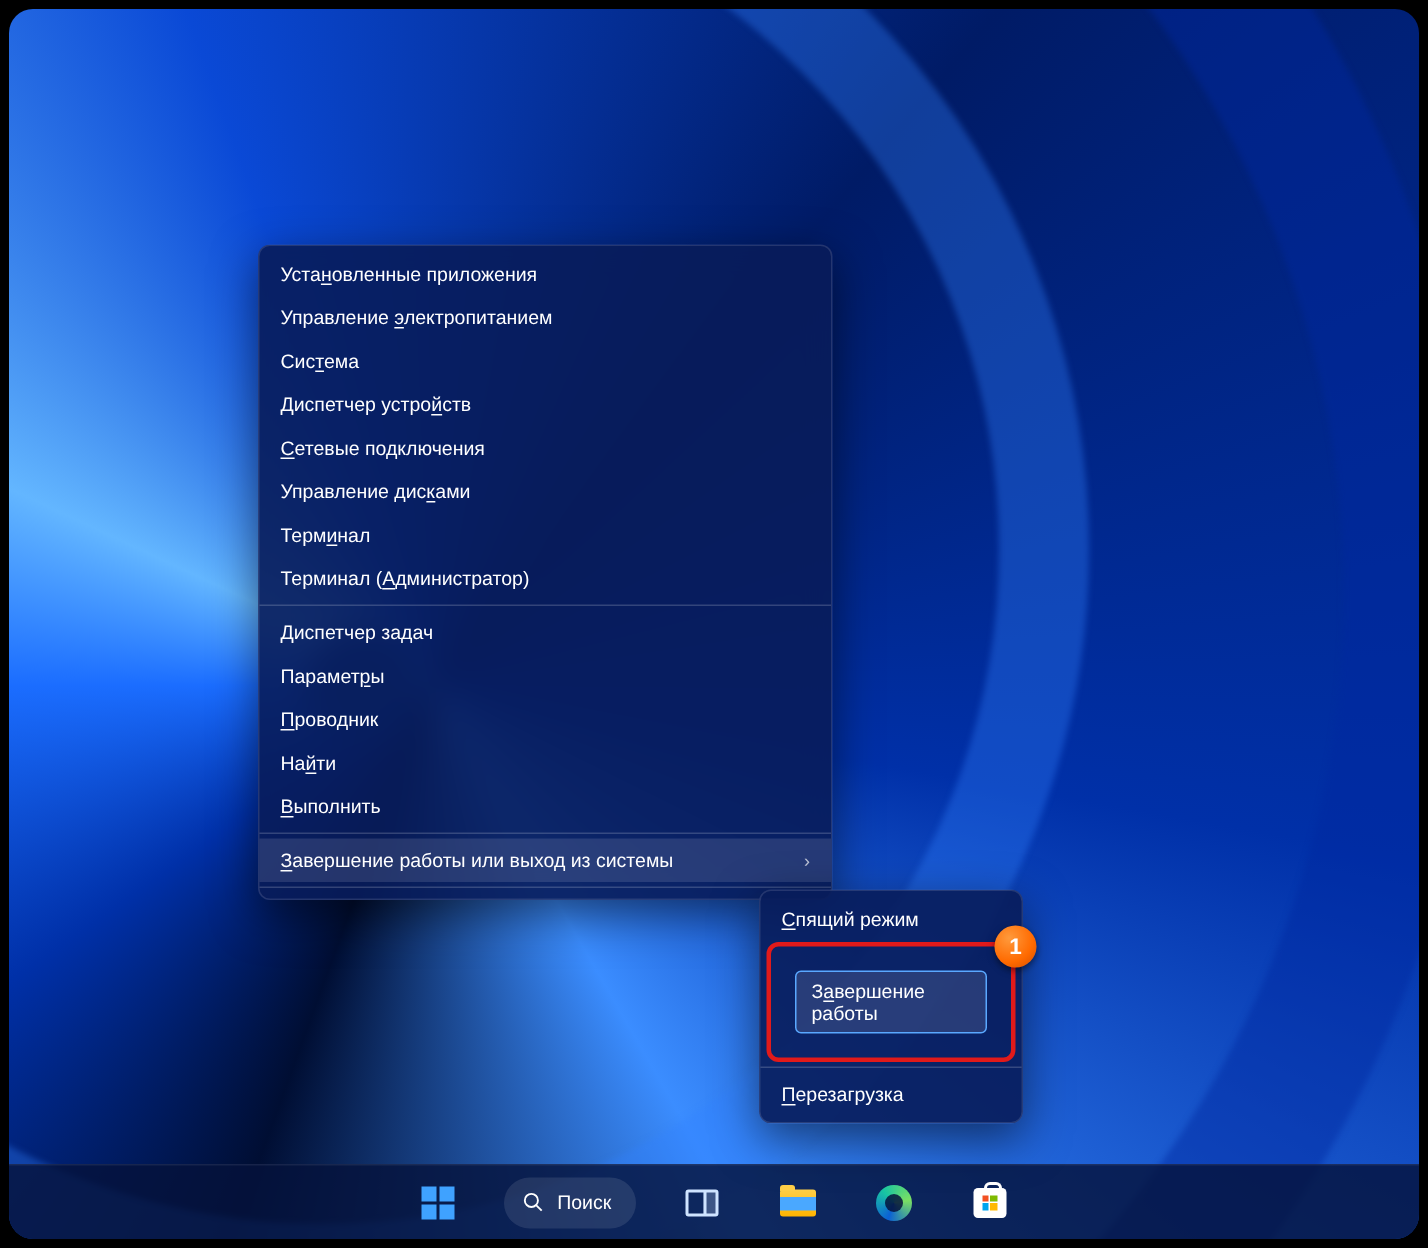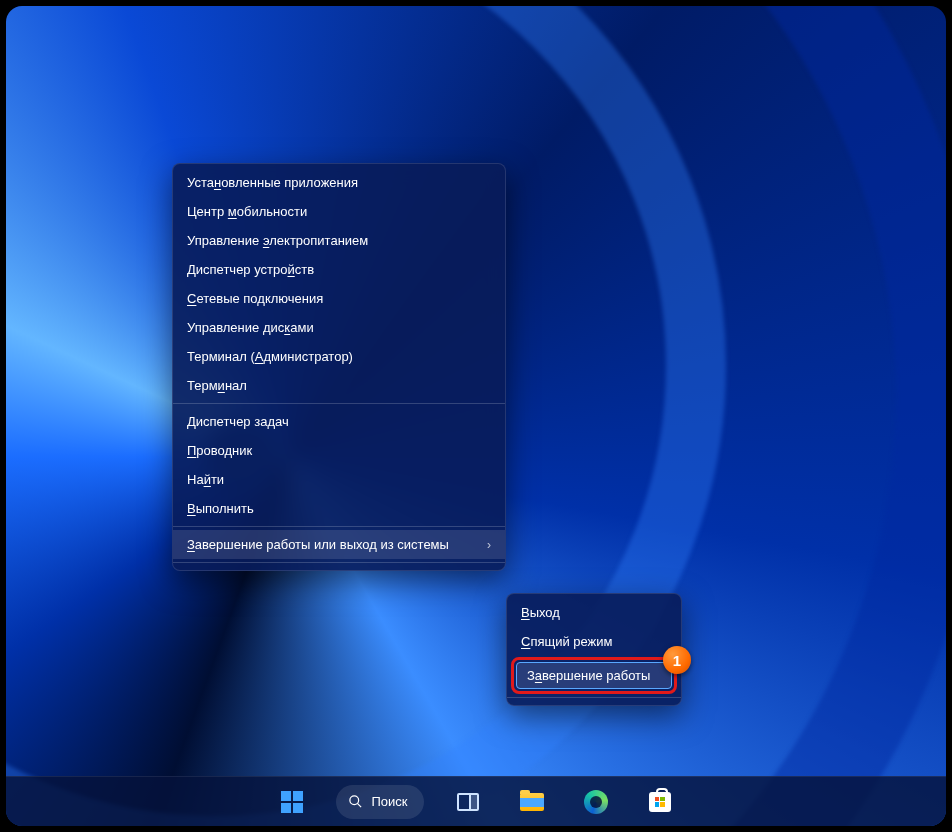--- a/index.html
+++ b/index.html
@@ -37,21 +37,21 @@
     width: 1300px; height: 1300px;
     left: -500px; top: -350px;
     border-width: 90px;
     border-color: rgba(0,40,160,.45);
   }
 
   
   .ctx {
     position: absolute;
     left: 166px; top: 157px;
-    width: 334px;
+    width: 383px;
     background: rgba(8,28,90,0.90);
     border: 1px solid rgba(255,255,255,.12);
     border-radius: 8px;
     box-shadow: 0 10px 30px rgba(0,0,0,.5);
     backdrop-filter: blur(10px);
     font-size: 13px;
     color: #fff;
     padding: 4px 0;
     z-index: 5;
   }
@@ -83,21 +83,21 @@
     border: 3px solid #e11a1a;
     border-radius: 8px;
     margin: 1px 4px;
     background: transparent;
   }
   .sub-highlight .inner {
     background: rgba(255,255,255,.12);
     border: 1px solid #5aa8ff;
     border-radius: 4px;
     padding: 5px 10px;
-    margin: 2px;
+    margin: 16px;
   }
   .marker {
     position: absolute;
     right: -17px; top: -14px;
     width: 28px; height: 28px;
     border-radius: 50%;
     background: radial-gradient(circle at 35% 30%, #ff9a3c 0%, #ff6a00 60%, #d24e00 100%);
     color: #fff; font-weight: 700;
     display: flex; align-items: center; justify-content: center;
     font-size: 15px;
@@ -182,73 +182,76 @@
 <body>
 
 <div class="screen-frame">
   <div class="screen">
 
     <div class="ctx" id="ctx">
         <div class="ctx-item">
           <span>Уста<span class="underline">н</span>овленные приложения</span>
         </div>
         <div class="ctx-item">
-          <span>Центр <span class="underline">м</span>обильности</span>
-        </div>
-        <div class="ctx-item">
           <span>Управление <span class="underline">э</span>лектропитанием</span>
         </div>
         <div class="ctx-item">
+          <span>Сис<span class="underline">т</span>ема</span>
+        </div>
+        <div class="ctx-item">
           <span>Диспетчер устро<span class="underline">й</span>ств</span>
         </div>
         <div class="ctx-item">
           <span><span class="underline">С</span>етевые подключения</span>
         </div>
         <div class="ctx-item">
           <span>Управление дис<span class="underline">к</span>ами</span>
         </div>
         <div class="ctx-item">
+          <span>Терм<span class="underline">и</span>нал</span>
+        </div>
+        <div class="ctx-item">
           <span>Терминал (<span class="underline">А</span>дминистратор)</span>
         </div>
-        <div class="ctx-item">
-          <span>Терм<span class="underline">и</span>нал</span>
-        </div>
         <div class="ctx-sep"></div>
         <div class="ctx-item">
           <span><span class="underline">Д</span>испетчер задач</span>
+        </div>
+        <div class="ctx-item">
+          <span>Парамет<span class="underline">р</span>ы</span>
         </div>
         <div class="ctx-item">
           <span><span class="underline">П</span>роводник</span>
         </div>
         <div class="ctx-item">
           <span>На<span class="underline">й</span>ти</span>
         </div>
         <div class="ctx-item">
           <span><span class="underline">В</span>ыполнить</span>
         </div>
         <div class="ctx-sep"></div>
         <div class="ctx-item hovered">
           <span><span class="underline">З</span>авершение работы или выход из системы</span>
           <span class="arrow">›</span>
         </div>
         <div class="ctx-sep"></div>
       </div>
 
     <div class="submenu" id="submenu">
         <div class="ctx-item">
-          <span><span class="underline">В</span>ыход</span>
-        </div>
-        <div class="ctx-item">
           <span><span class="underline">С</span>пящий режим</span>
         </div>
         <div class="sub-highlight">
           <div class="inner"><span>З<span class="underline">а</span>вершение работы</span></div>
           <div class="marker">1</div>
         </div>
         <div class="ctx-sep"></div>
+        <div class="ctx-item">
+          <span><span class="underline">П</span>ерезагрузка</span>
+        </div>
       </div>
 
     <div class="taskbar">
       <div class="tb-btn">
         <div class="win-logo">
           <span></span>
             <span></span>
             <span></span>
             <span></span>
         </div>

